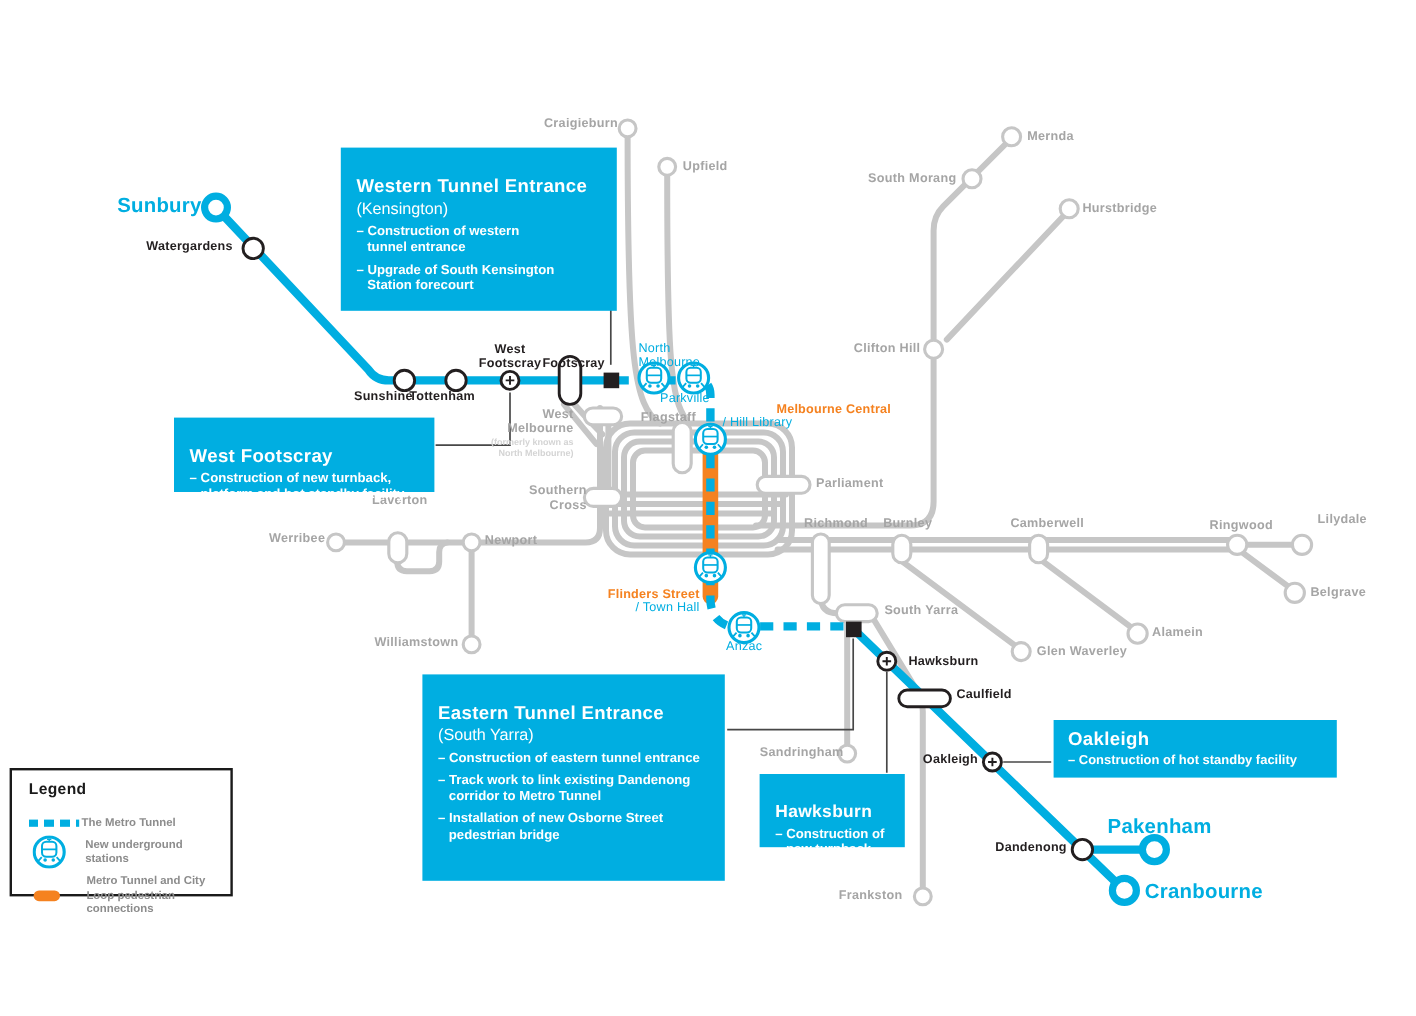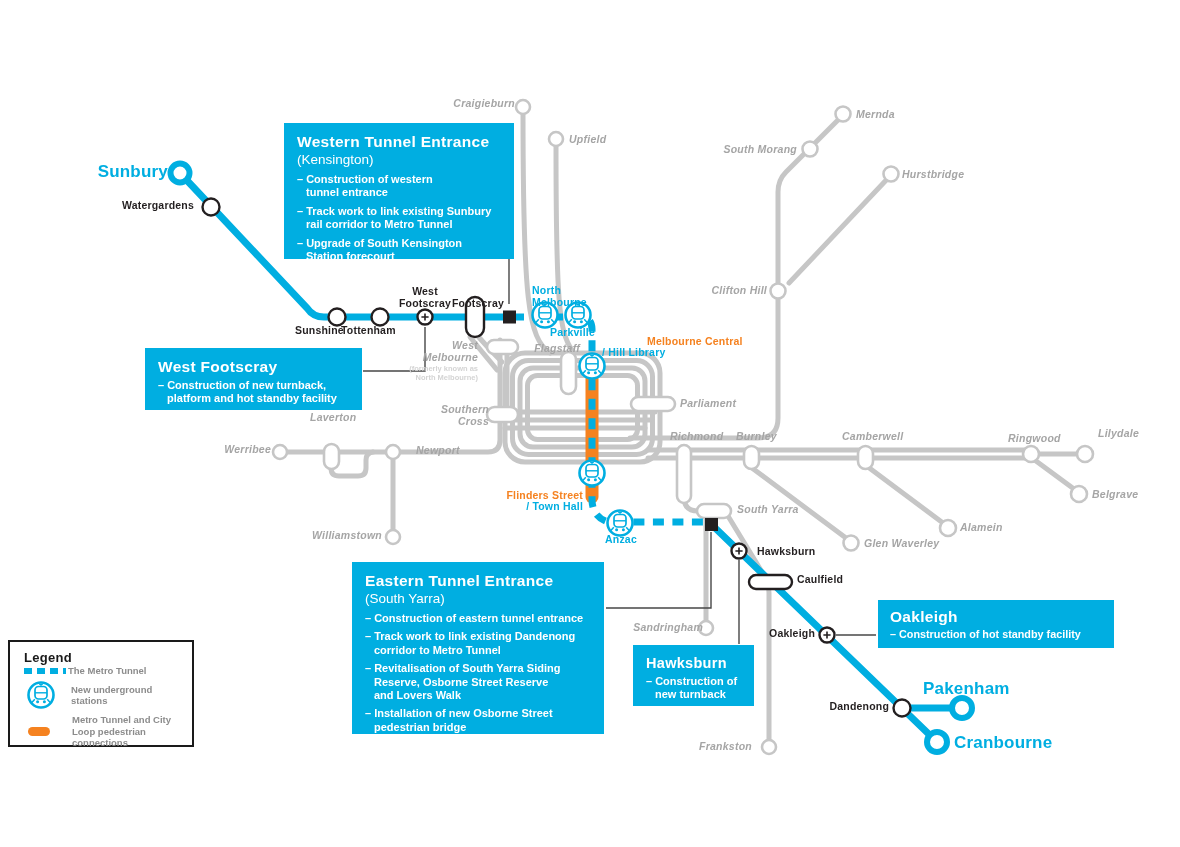--- a/index.html
+++ b/index.html
@@ -1,38 +1,38 @@
 <!DOCTYPE html>
 <html><head>
 <meta charset="utf-8">
 <style>
   html,body{margin:0;padding:0;background:#fff;}
   .canvas{position:relative;width:1180px;height:847px;background:#fff;overflow:hidden;
           font-family:"Liberation Sans",sans-serif;}
   svg.map{position:absolute;left:0;top:0;}
 
   .lbl{position:absolute;line-height:1.12;white-space:pre-line;}
-  .g   {color:#A5A5A5;font-size:10.5px;font-weight:700;letter-spacing:.25px;font-style:italic;}
+  .g   {color:#A5A5A5;font-size:10.5px;font-weight:700;letter-spacing:.25px;}
   .bk  {color:#231F20;font-size:10.5px;font-weight:700;letter-spacing:.2px;}
-  .cy  {color:#00AEE1;font-size:10.5px;font-weight:700;letter-spacing:.2px;}
+  .cy  {color:#00AEE1;font-size:10.5px;font-weight:400;letter-spacing:.2px;}
   .or  {color:#F58220;font-size:10.5px;font-weight:700;letter-spacing:.2px;padding-left:45px;}
   .cy-lg{color:#00AEE1;font-size:17px;font-weight:800;letter-spacing:.2px;}
   .faint{color:#D4D4D4;font-size:7.5px;font-weight:700;line-height:1.25;}
   .ta-r{text-align:right;}
   .ta-c{text-align:center;}
 
-  .callout{position:absolute;background:#00AEE1;color:#fff;padding:10px 13px;box-sizing:border-box;}
+  .callout{position:absolute;background:#00AEE1;color:#fff;padding:24px 13px;box-sizing:border-box;}
   .c-title{font-size:15.5px;font-weight:800;letter-spacing:.3px;line-height:1.15;}
   .c-sub{font-size:13.5px;font-weight:400;line-height:1.2;margin-top:1px;}
   .c-b{font-size:11px;font-weight:600;line-height:1.22;margin-top:5px;
        padding-left:9px;text-indent:-9px;white-space:pre-line;}
 
   .legend{position:absolute;left:8px;top:640px;width:186px;height:107px;background:#fff;
           border:2px solid #1a1a1a;box-sizing:border-box;padding:8px 12px 6px 14px;}
-  .lg-title{font-size:13px;font-weight:800;color:#1a1a1a;margin-bottom:0;letter-spacing:.3px;}
+  .lg-title{font-size:13px;font-weight:800;color:#1a1a1a;margin-bottom:15px;letter-spacing:.3px;}
   .lg-row{display:flex;align-items:center;margin-bottom:5px;}
   .lg-key{flex:0 0 44px;display:flex;align-items:center;}
   .lg-label{font-size:9.5px;font-weight:600;color:#8C8C8C;line-height:1.2;}
   .dash-sample{width:42px;height:6px;background:repeating-linear-gradient(90deg,#00AEE1 0 8px,transparent 8px 13px);}
   .orange-sample{width:22px;height:9px;border-radius:4.5px;background:#F58220;}
 </style>
 </head>
 <body>
 
 <div class="canvas">
@@ -218,49 +218,44 @@
   <div class="lbl bk" style="left:797px;top:574px">Caulfield</div>
   <div class="lbl bk ta-r" style="right:365px;top:628px">Oakleigh</div>
   <div class="lbl g ta-r" style="right:477px;top:622px">Sandringham</div>
   <div class="lbl g ta-r" style="right:428px;top:741px">Frankston</div>
   <div class="lbl bk ta-r" style="right:291px;top:701px">Dandenong</div>
   <div class="lbl cy-lg" style="left:923px;top:679px">Pakenham</div>
   <div class="lbl cy-lg" style="left:954px;top:733px">Cranbourne</div>
 
   <div class="lbl g ta-r" style="right:909px;top:444px">Werribee</div>
   <div class="lbl g" style="left:310px;top:412px">Laverton</div>
-  <div class="lbl g" style="left:416px;top:445px">Newport</div>
+  <div class="lbl g" style="left:404px;top:445px">Newport</div>
   <div class="lbl g ta-r" style="right:798px;top:530px">Williamstown</div>
 
   <div class="callout" style="left:284px;top:123px;width:230px;height:136px">
     <div class="c-title">Western Tunnel Entrance</div>
     <div class="c-sub">(Kensington)</div>
     <div class="c-b">– Construction of western
 tunnel entrance</div>
-    <div class="c-b">– Track work to link existing Sunbury
-rail corridor to Metro Tunnel</div>
     <div class="c-b">– Upgrade of South Kensington
 Station forecourt</div>
   </div>
 
   <div class="callout" style="left:145px;top:348px;width:217px;height:62px">
     <div class="c-title">West Footscray</div>
     <div class="c-b" style="margin-top:3px">– Construction of new turnback,
 platform and hot standby facility</div>
   </div>
 
   <div class="callout" style="left:352px;top:562px;width:252px;height:172px">
     <div class="c-title">Eastern Tunnel Entrance</div>
     <div class="c-sub">(South Yarra)</div>
     <div class="c-b">– Construction of eastern tunnel entrance</div>
     <div class="c-b">– Track work to link existing Dandenong
 corridor to Metro Tunnel</div>
-    <div class="c-b">– Revitalisation of South Yarra Siding
-Reserve, Osborne Street Reserve
-and Lovers Walk</div>
     <div class="c-b">– Installation of new Osborne Street
 pedestrian bridge</div>
   </div>
 
   <div class="callout" style="left:633px;top:645px;width:121px;height:61px">
     <div class="c-title" style="font-size:14.5px">Hawksburn</div>
     <div class="c-b" style="margin-top:3px">– Construction of
 new turnback</div>
   </div>
 

